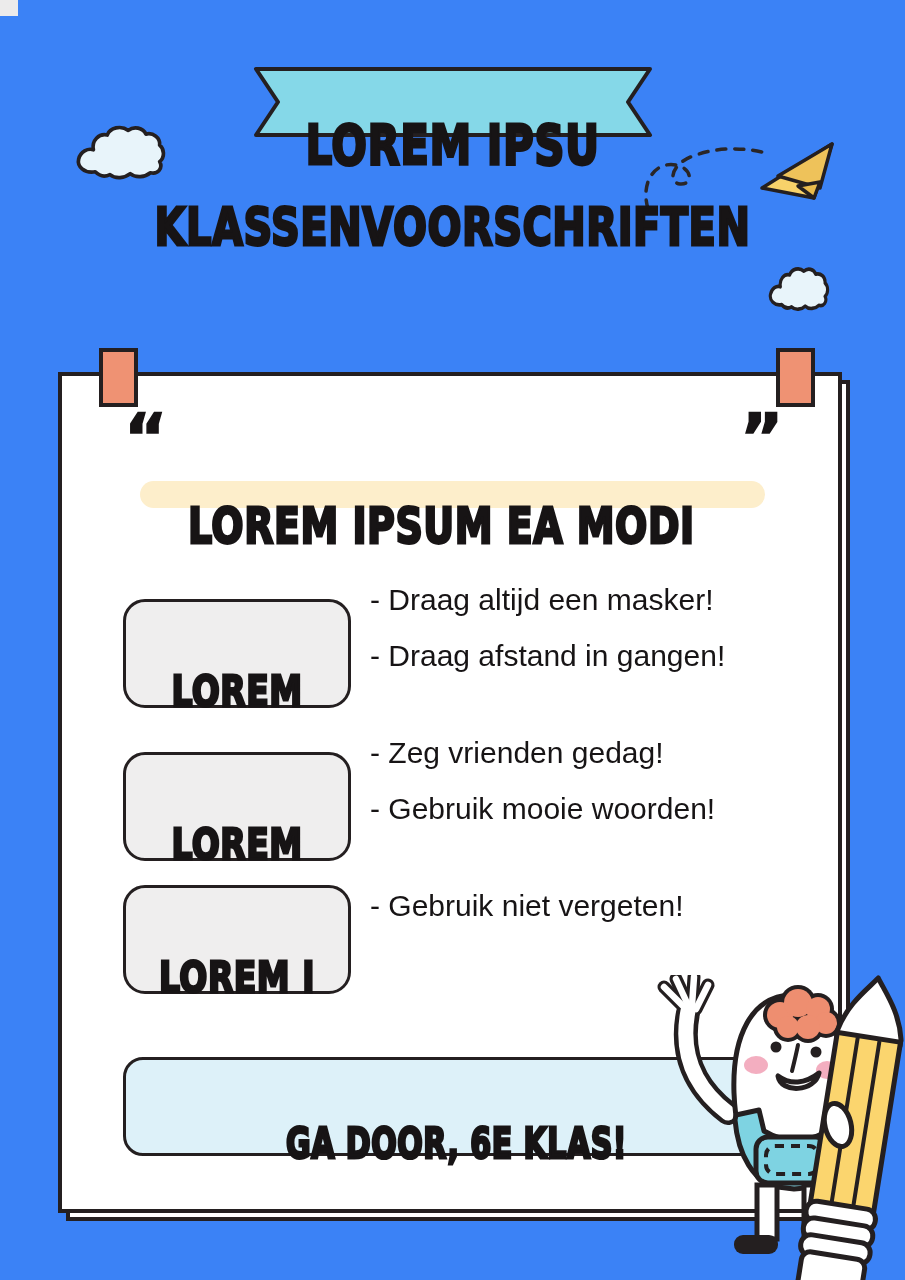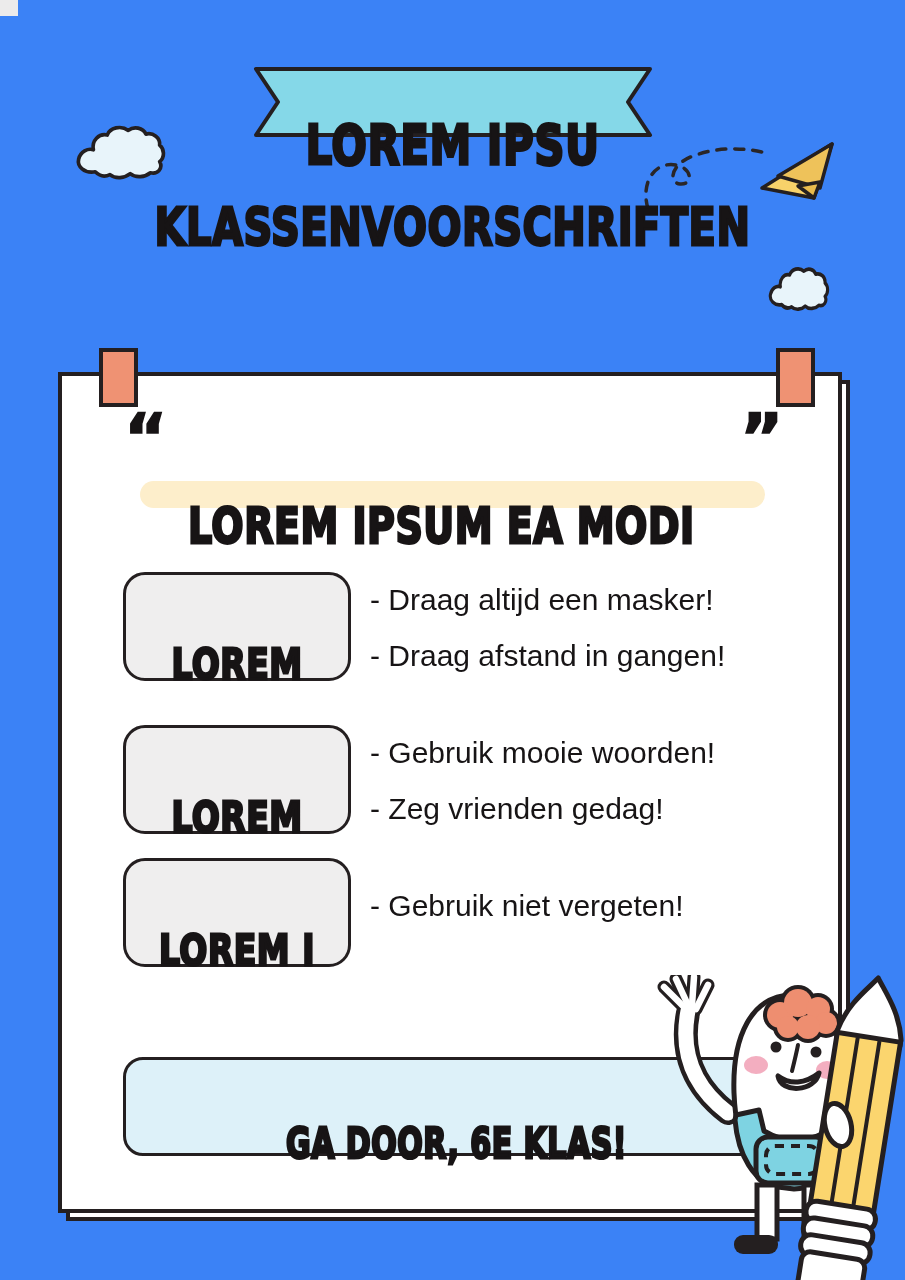--- a/index.html
+++ b/index.html
@@ -36,21 +36,21 @@
   .quote{font-family:"DejaVu Sans",sans-serif;font-weight:800;font-size:66px;
          -webkit-text-stroke:1.5px #171415;z-index:3;}
   .quote-open{left:124px;top:400px;}
   .quote-close{left:740px;top:400px;}
   .highlight{left:140px;top:481px;width:625px;height:27px;background:#fdeecb;
              border-radius:14px;z-index:3;}
   .heading{left:188px;top:497px;font-size:38px;transform:scaleY(1.3);
            transform-origin:top left;z-index:3;}
   
   .section-box{left:123px;width:222px;height:103px;background:#efeeee;
-               border:3.5px solid #241f20;border-radius:22px;z-index:3;}
+               border:3.5px solid #241f20;border-radius:22px;z-index:3;margin-top:27px;}
   .sb1{top:572px;} .sb2{top:725px;} .sb3{top:858px;}
   .section-label{position:absolute;left:0;right:0;bottom:-11px;text-align:center;
                  font-size:33px;transform:scaleY(1.3);transform-origin:bottom center;}
   .lines{left:370px;z-index:3;font-size:30px;}
   .ln1{top:583px;} .ln2{top:736px;} .ln3{top:889px;}
   .lines p{margin:0 0 22px 0;line-height:34px;white-space:nowrap;}
   
   .cta-box{left:123px;top:1057px;width:667px;height:93px;background:#ddf1f9;
            border:3.5px solid #241f20;border-radius:20px;z-index:3;}
   .cta-text{left:123px;top:1117px;width:667px;text-align:center;font-size:30px;
@@ -106,22 +106,22 @@
   </div>
   <div class="abs lines ln1">
     <p>- Draag altijd een masker!</p>
     <p>- Draag afstand in gangen!</p>
   </div>
 
   <div class="abs section-box sb2">
     <div class="section-label display">LOREM</div>
   </div>
   <div class="abs lines ln2">
+    <p>- Zeg vrienden gedag!</p>
     <p>- Gebruik mooie woorden!</p>
-    <p>- Zeg vrienden gedag!</p>
   </div>
 
   <div class="abs section-box sb3">
     <div class="section-label display">LOREM I</div>
   </div>
   <div class="abs lines ln3">
     <p>- Gebruik niet vergeten!</p>
   </div>
 
   <div class="abs cta-box"></div>

